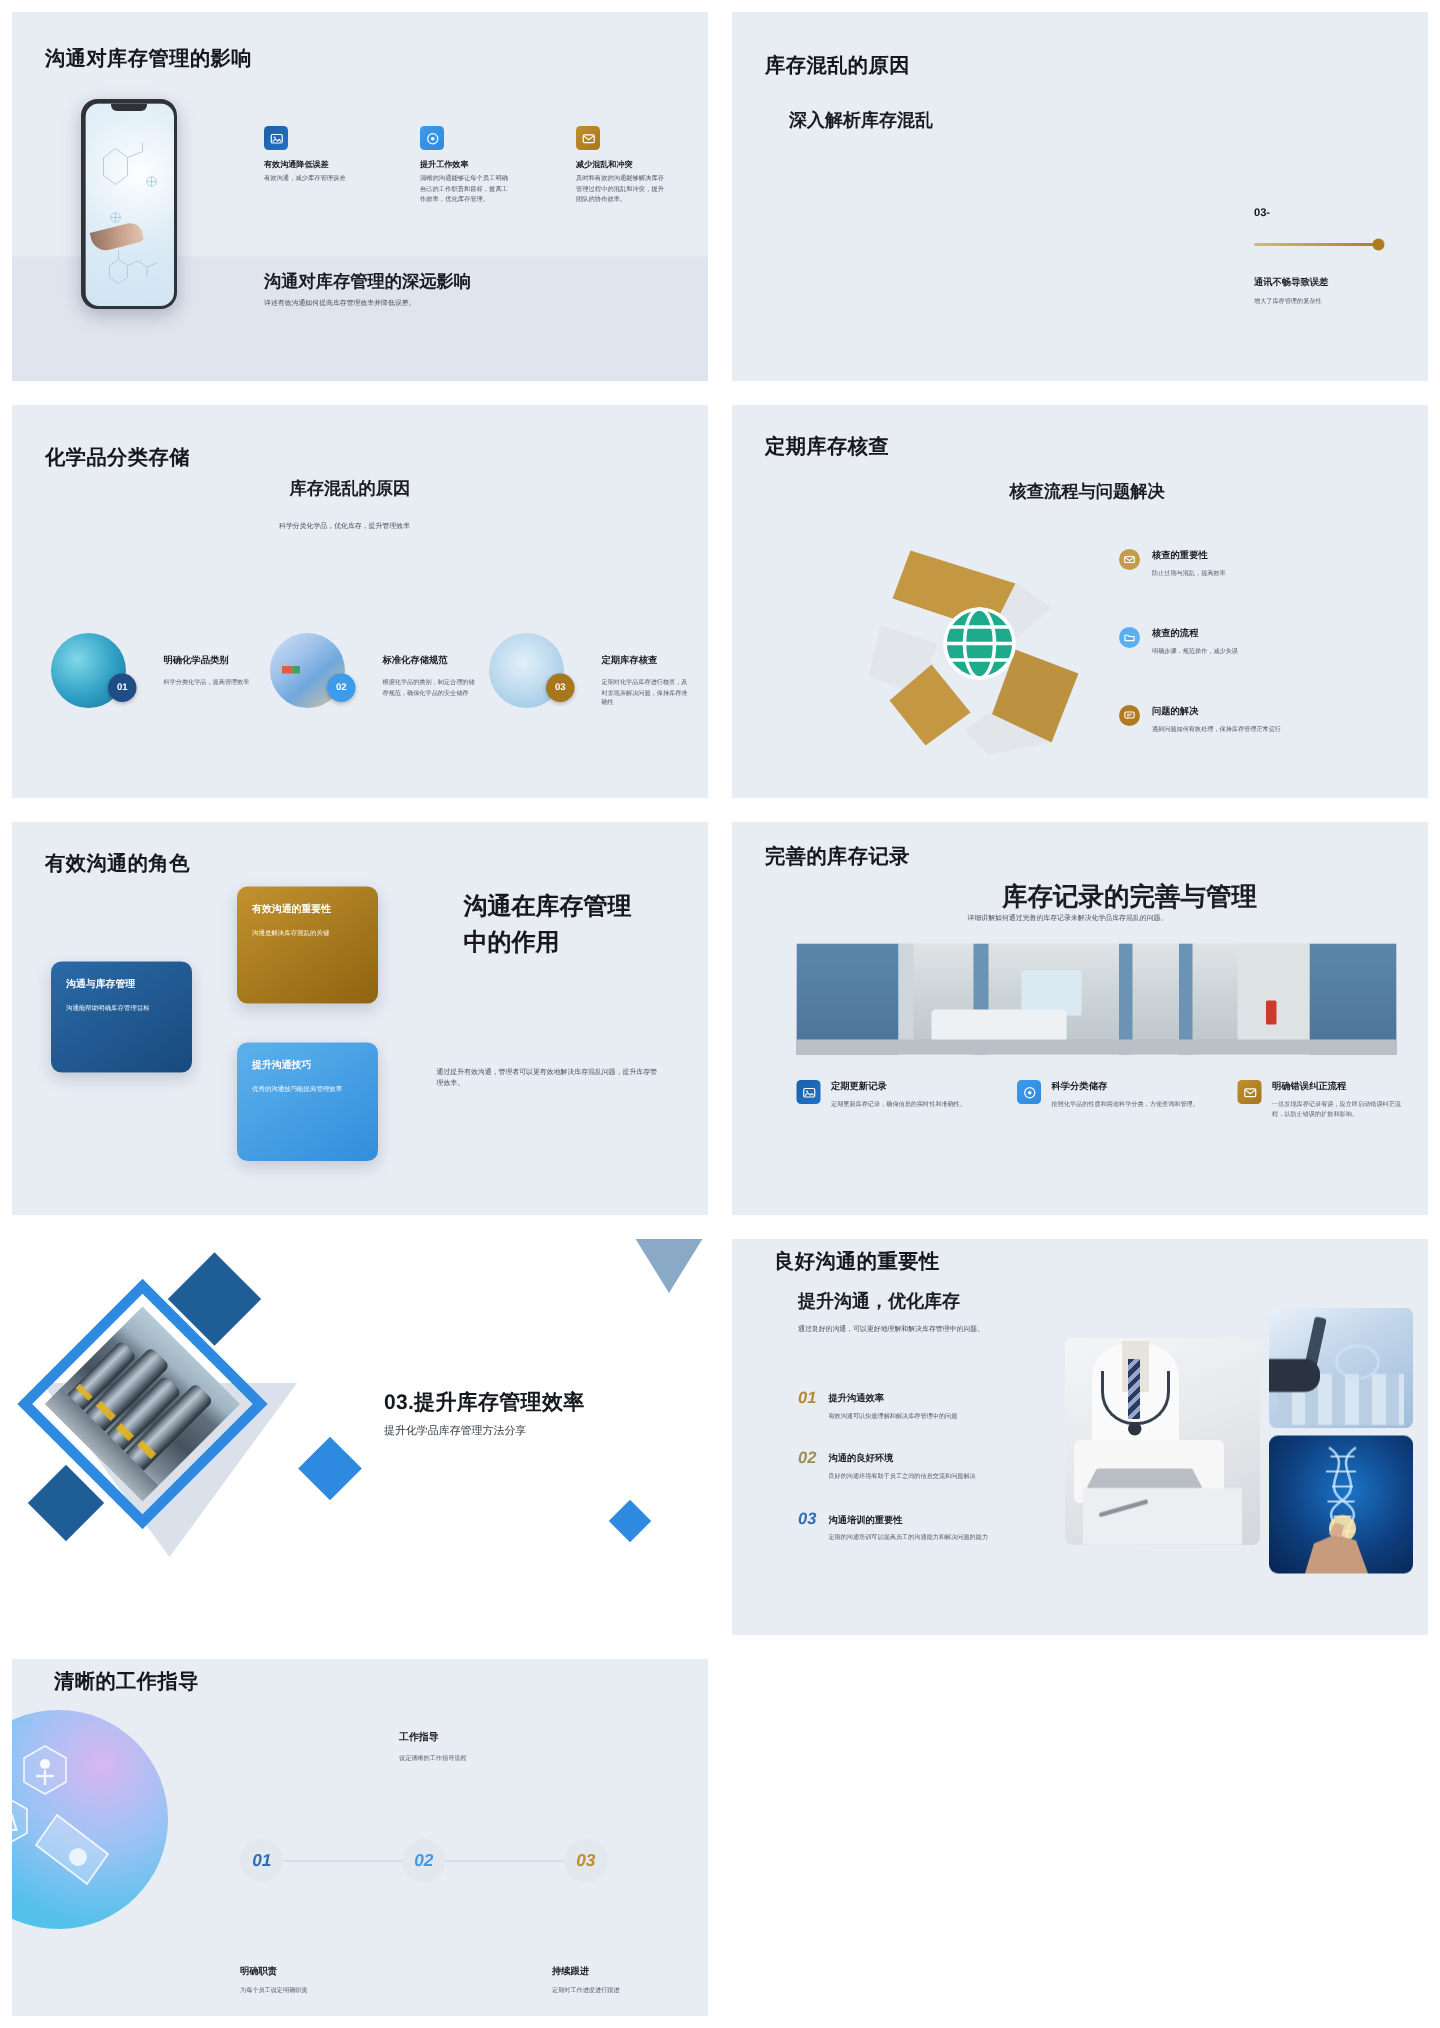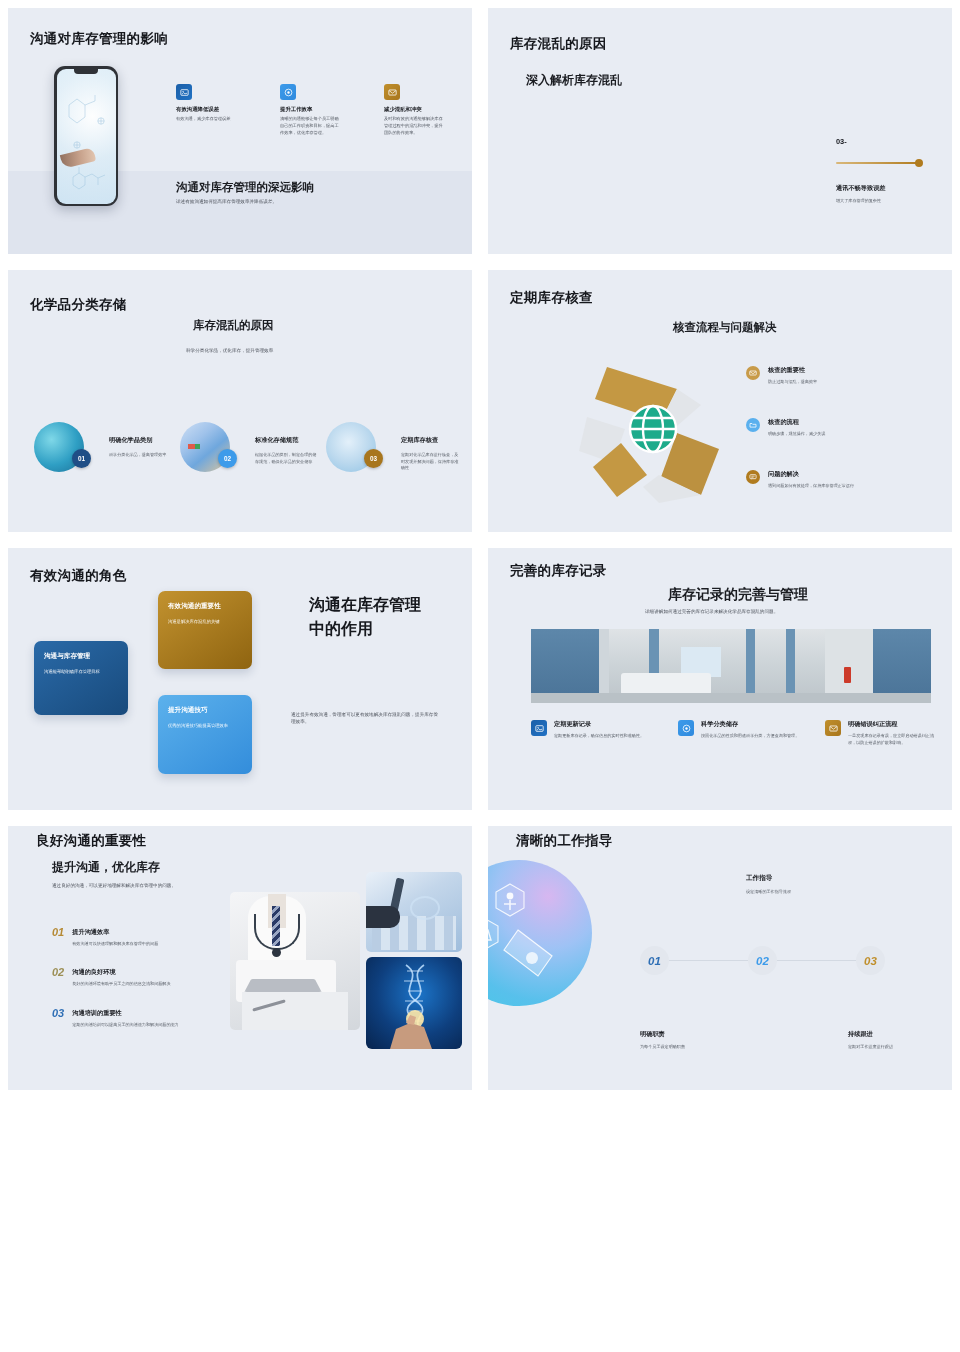--- a/index.html
+++ b/index.html
@@ -373,21 +373,21 @@
       </div>
 
       <div style="position:absolute; left:301px; top:45px; width:120px; font-size:16px; font-weight:bold; color:#16181d; line-height:1.5;">沟通在库存管理中的作用</div>
       <div class="body-xs" style="position:absolute; left:283px; top:163px; width:150px;">通过提升有效沟通，管理者可以更有效地解决库存混乱问题，提升库存管理效率。</div>
     </div>
   </div>
 
   <div class="slide">
     <div class="inner">
       <div class="stitle h-lg" style="left:22px; top:14px;">完善的库存记录</div>
-      <div class="h-md" style="position:absolute; left:180px; top:38px; font-size:14px;font-family:Liberation Mono, monospace;">库存记录的完善与管理</div>
+      <div class="h-md" style="position:absolute; left:180px; top:38px; font-size:17px;font-family:Liberation Mono, monospace;">库存记录的完善与管理</div>
       <div class="body-xs" style="position:absolute; left:157px; top:60px; width:260px;">详细讲解如何通过完善的库存记录来解决化学品库存混乱的问题。</div>
 
       <div class="corridor" style="left:43px; top:81px; width:400px; height:74px;">
         <div style="position:absolute; left:0; top:0; width:68px; height:100%; background:linear-gradient(180deg,#5d87aa,#4a7397);"></div>
         <div style="position:absolute; left:68px; top:0; width:10px; height:100%; background:#cfd6db;"></div>
         <div style="position:absolute; right:0; top:0; width:58px; height:100%; background:linear-gradient(180deg,#5d87aa,#4a7397);"></div>
         <div style="position:absolute; right:58px; top:0; width:48px; height:100%; background:#dde2e5;"></div>
         <div style="position:absolute; left:150px; top:18px; width:40px; height:30px; background:#dbe9f3;"></div>
         <div style="position:absolute; left:118px; top:0; width:10px; height:100%; background:#6a93b4;"></div>
         <div style="position:absolute; left:215px; top:0; width:9px; height:100%; background:#6a93b4;"></div>
@@ -432,20 +432,41 @@
             </svg>
         </div>
         <div>
           <div class="h-sm">明确错误纠正流程</div>
           <div class="body-xxs" style="margin-top:4px;">一旦发现库存记录有误，应立即启动错误纠正流程，以防止错误的扩散和影响。</div>
         </div>
       </div>
     </div>
   </div>
 
+  <div class="slide">
+    <div class="inner white">
+      <div class="tri-tr" style="top:-6px;"></div>
+      <div class="dia-shadow" style="left:20px; top:96px;"></div>
+      <div class="dia dia-navy" style="left:113px; top:18px;"></div>
+      <div class="dia dia-navy" style="left:18px; top:158px; width:36px; height:36px;"></div>
+      <div class="dia dia-blue" style="left:197px; top:138px;"></div>
+      <div class="dia dia-outline" style="left:28px; top:51px;"></div>
+      <div class="dia dia-img" style="left:41px; top:64px;">
+        <div class="tank" style="left:6%;  width:17%; height:56%;"></div>
+        <div class="tank" style="left:25%; width:20%; height:68%;"></div>
+        <div class="tank" style="left:47%; width:17%; height:60%;"></div>
+        <div class="tank" style="left:66%; width:19%; height:72%;"></div>
+        <div style="position:absolute; left:0; right:0; bottom:0; height:16%; background:linear-gradient(180deg,#6e7c88,#aab3ba);"></div>
+      </div>
+      <div class="dia dia-blue" style="left:402px; top:178px; width:20px; height:20px;"></div>
+
+      <div class="hero-title" style="left:248px; top:100px;">03.提升库存管理效率</div>
+      <div class="hero-sub" style="left:248px; top:123px;">提升化学品库存管理方法分享</div>
+    </div>
+  </div>
 
   <div class="slide">
     <div class="inner">
       <div class="stitle h-lg" style="left:28px; top:6px;">良好沟通的重要性</div>
       <div class="h-md" style="position:absolute; left:44px; top:33px; font-size:12px;">提升沟通，优化库存</div>
       <div class="body-xs" style="position:absolute; left:44px; top:56px; width:150px;">通过良好的沟通，可以更好地理解和解决库存管理中的问题。</div>
 
       <div style="position:absolute; left:44px; top:100px; display:flex; gap:8px; width:160px;">
         <div class="nnum" style="color:#b58a35;">01</div>
         <div style="padding-top:2px;">

